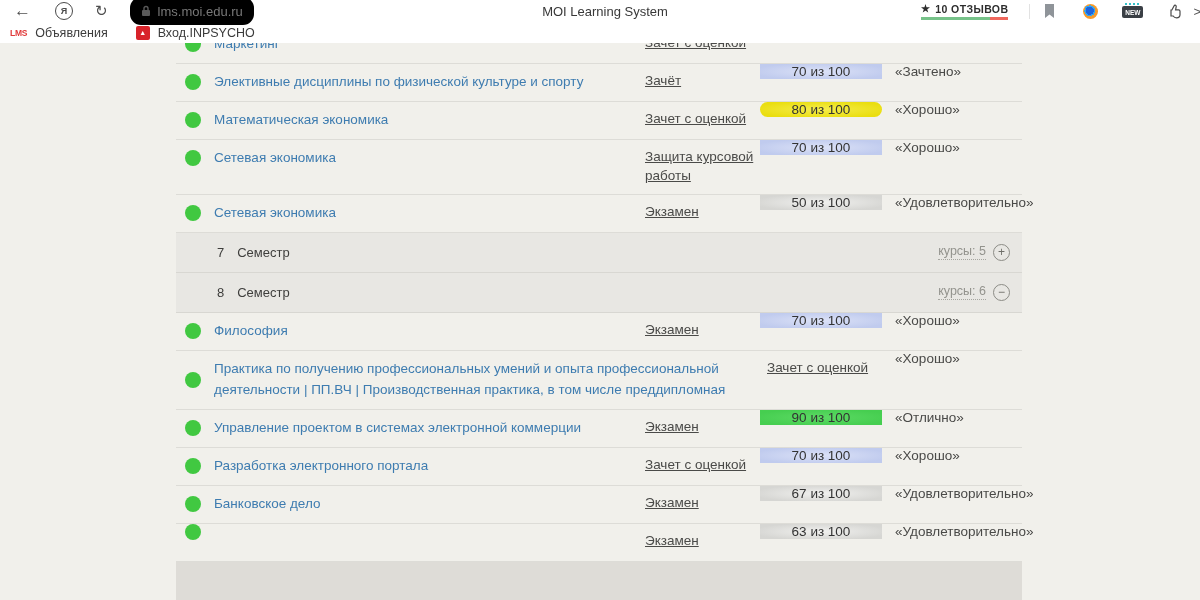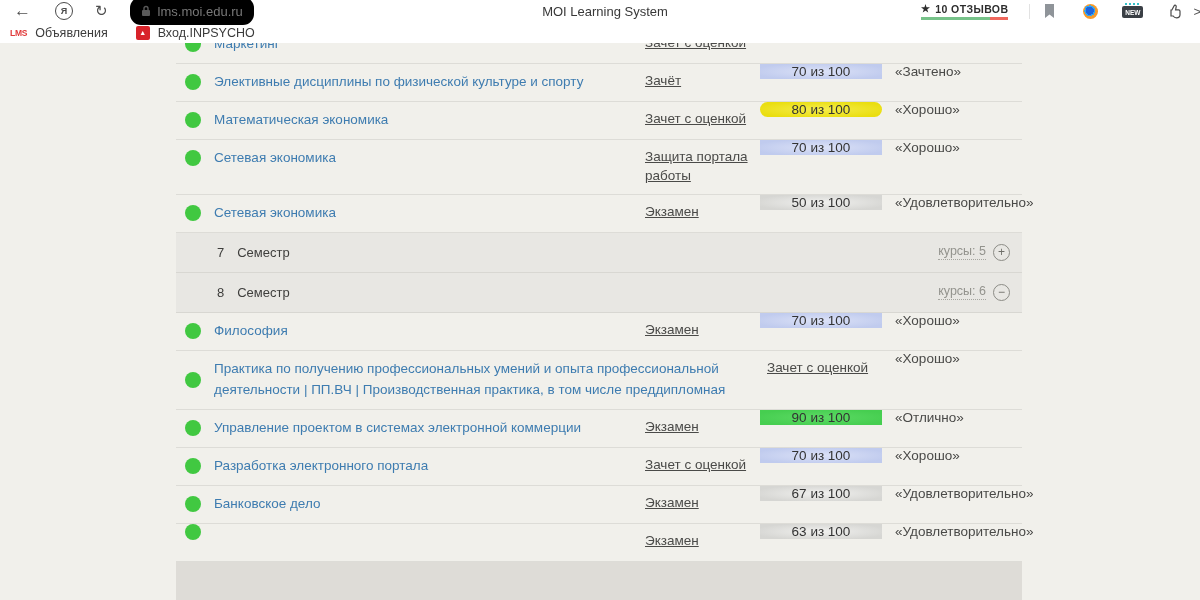--- a/index.html
+++ b/index.html
@@ -147,21 +147,21 @@
         </div>
         <div class="cell-assess">Зачет с оценкой</div>
         <div class="cell-score score-yellow">80 из 100</div>
         <div class="cell-grade">«Хорошо»</div>
       </div>
       <div class="trow">
         <div class="cell-name">
           <span class="dot"></span>
           <span class="course-link">Сетевая экономика</span>
         </div>
-        <div class="cell-assess">Защита портала работы</div>
+        <div class="cell-assess">Защита курсовой работы</div>
         <div class="cell-score score-blue">70 из 100</div>
         <div class="cell-grade">«Хорошо»</div>
       </div>
       <div class="trow">
         <div class="cell-name">
           <span class="dot"></span>
           <span class="course-link">Сетевая экономика</span>
         </div>
         <div class="cell-assess">Экзамен</div>
         <div class="cell-score score-gray">50 из 100</div>

